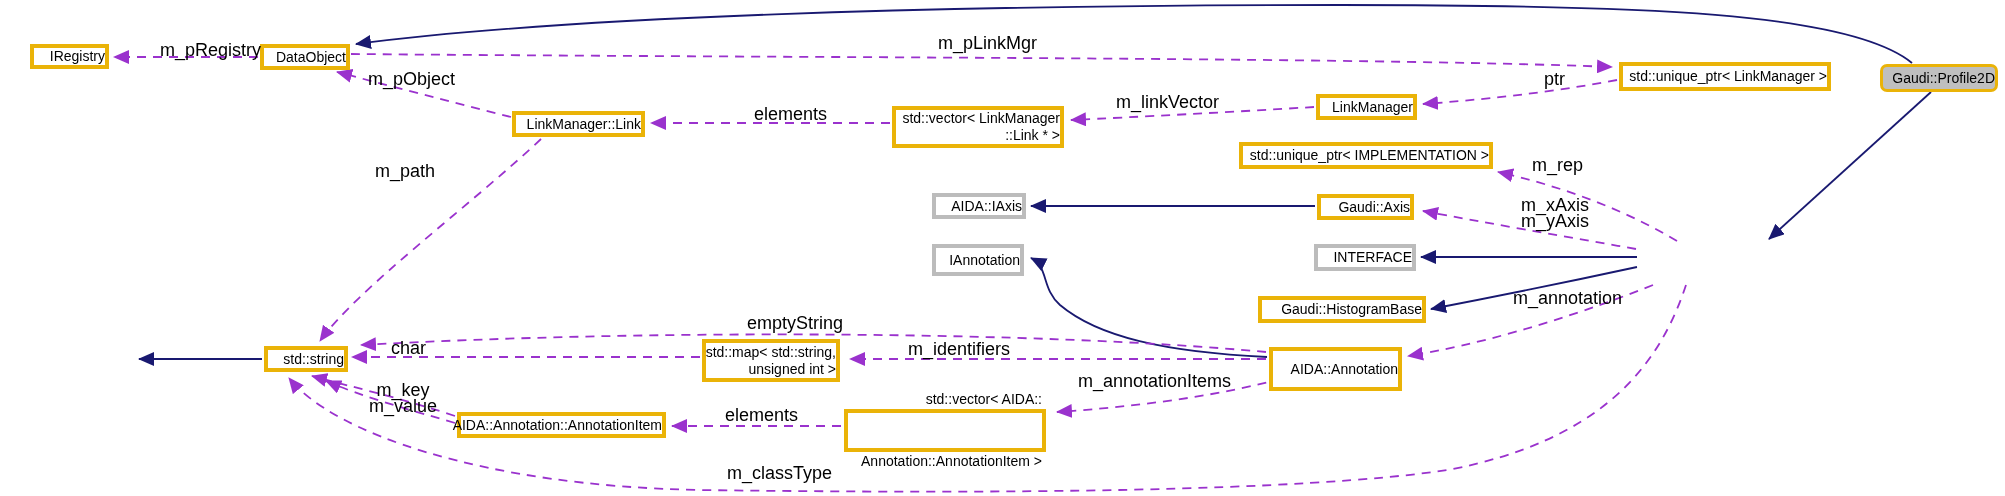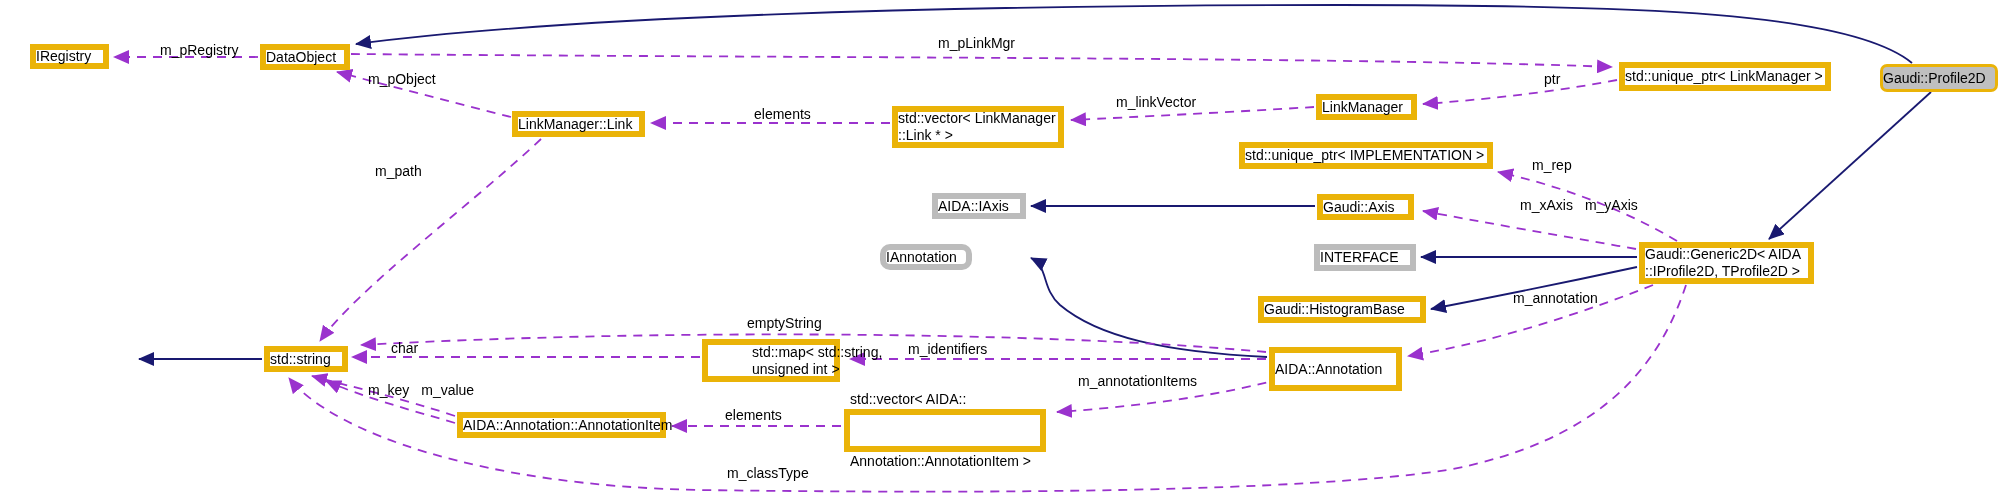--- a/index.html
+++ b/index.html
@@ -3,31 +3,31 @@
 <meta charset="utf-8">
 <style>
   html,body{margin:0;padding:0;background:#ffffff;}
   .diagram{
     position:relative;width:2005px;height:496px;background:#ffffff;
     font-family:"Liberation Sans", sans-serif;color:#000;overflow:hidden;
   }
   .edges{position:absolute;left:0;top:0;width:2005px;height:496px;}
   .node{
     position:absolute;box-sizing:border-box;background:#ffffff;
-    border:6px solid #eab308;display:flex;flex-direction:column;
-    align-items:flex-start;justify-content:center;text-align:center;
+    border:4px solid #eab308;display:flex;flex-direction:column;
+    align-items:flex-end;justify-content:center;text-align:center;
     font-size:14px;line-height:17px;white-space:nowrap;z-index:2;
   }
   .node.external{border-color:#bcbcbc;}
   .node.highlight{background:#bfbfbf;border-width:3px;}
   .elabel{
-    position:absolute;font-size:14px;line-height:16px;white-space:nowrap;
+    position:absolute;font-size:18px;line-height:16px;white-space:nowrap;
     z-index:3;color:#000;
   }
-  .elabel.two-line{display:flex;flex-direction:row;align-items:center;text-align:center;gap:12px;}
+  .elabel.two-line{display:flex;flex-direction:column;align-items:center;text-align:center;}
 </style>
 </head>
 <body>
 
 <div class="diagram">
 
   <svg class="edges" viewBox="0 0 2005 496" xmlns="http://www.w3.org/2000/svg">
     <defs>
       <marker id="arrow-navy" markerUnits="userSpaceOnUse" markerWidth="18" markerHeight="14" refX="15" refY="7" orient="auto">
         <path d="M0,0 L16,7 L0,14 z" fill="#191970"></path>
@@ -107,32 +107,28 @@
   </div>
 
   <div class="node" style="left:1317px;top:194px;width:97px;height:26px;">
     <span>Gaudi::Axis</span>
   </div>
 
   <div class="node external" style="left:1314px;top:244px;width:102px;height:27px;">
     <span>INTERFACE</span>
   </div>
 
-  <div class="node external" style="left:880px;top:244px;width:92px;height:26px;border-radius:10px;">
+  <div class="node external" style="left:932px;top:244px;width:92px;height:32px;">
     <span>IAnnotation</span>
   </div>
 
   <div class="node" style="left:1258px;top:296px;width:168px;height:27px;">
     <span>Gaudi::HistogramBase</span>
   </div>
 
-  <div class="node" style="left:1639px;top:242px;width:175px;height:42px;">
-    <span>Gaudi::Generic2D&lt; AIDA</span>
-    <span>::IProfile2D, TProfile2D &gt;</span>
-  </div>
 
   <div class="node" style="left:1269px;top:347px;width:133px;height:44px;">
     <span>AIDA::Annotation</span>
   </div>
 
 
   <div class="node" style="left:264px;top:346px;width:84px;height:26px;">
     <span>std::string</span>
   </div>
 

